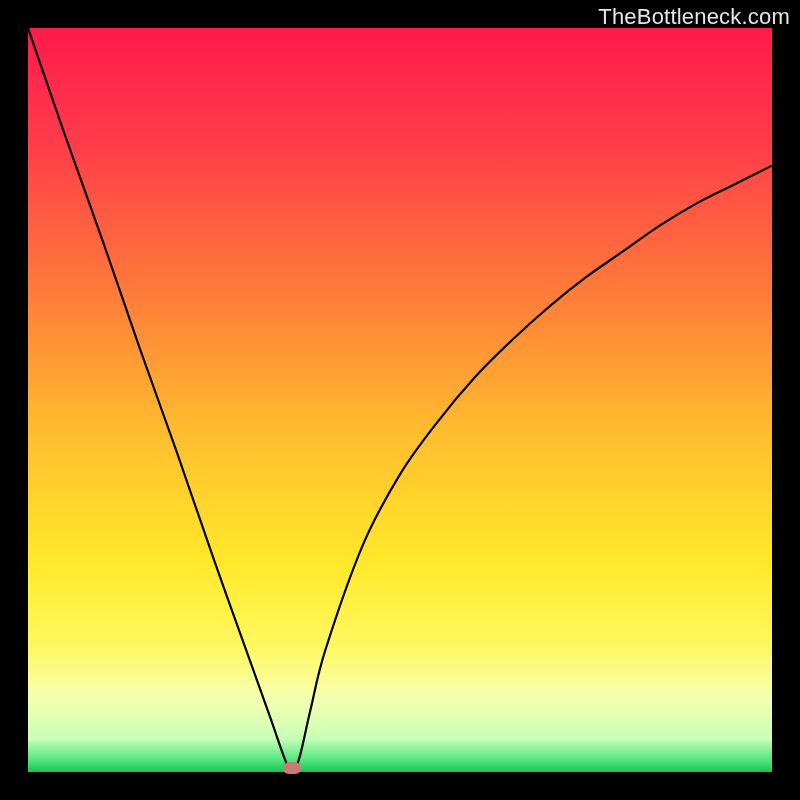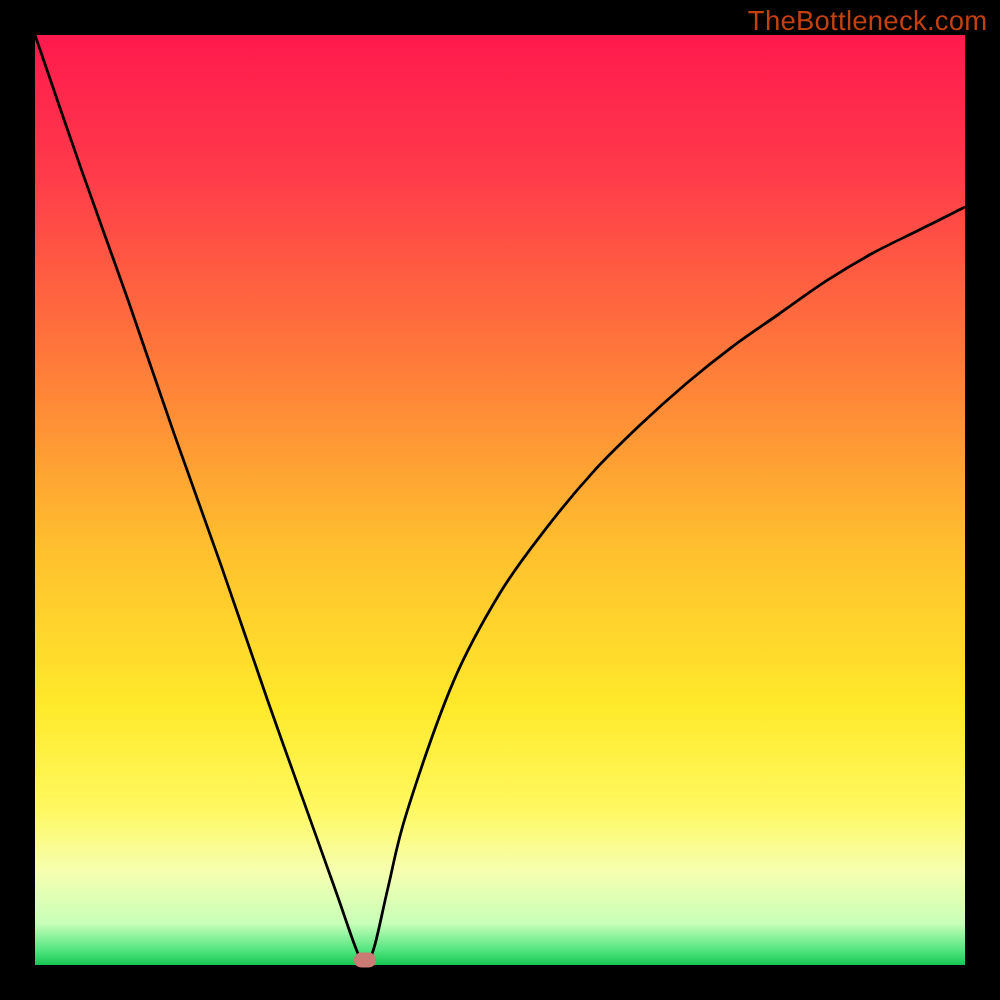--- a/index.html
+++ b/index.html
@@ -38,21 +38,21 @@
     width: 18px;
     height: 12px;
     background: #c97b74;
     border-radius: 7px;
     transform: translate(-50%, -50%);
   }
   .watermark {
     position: absolute;
     top: 4px;
     right: 10px;
-    color: #c2410c;
+    color: #e5e5e5;
     font-size: 22px;
     font-weight: 500;
     letter-spacing: 0.2px;
   }
 </style>
 </head>
 <body>
 
 <div class="watermark">TheBottleneck.com</div>
 

